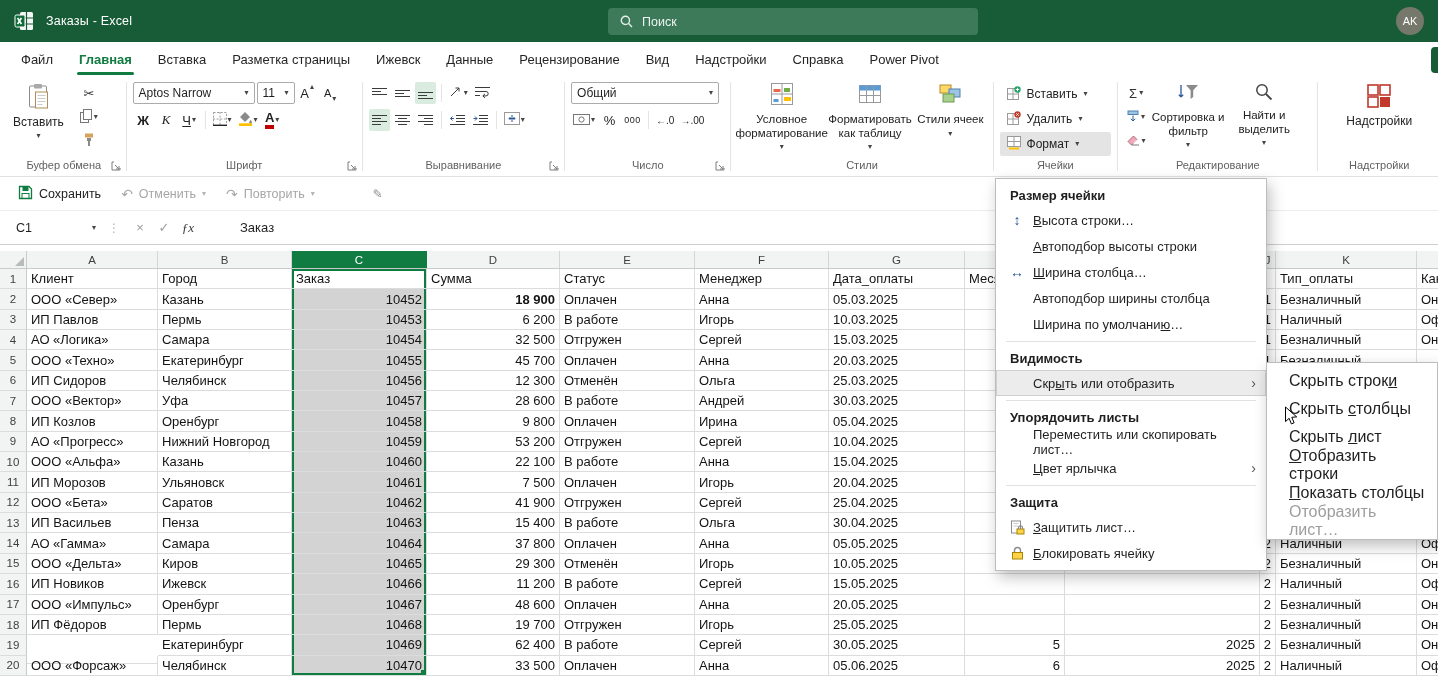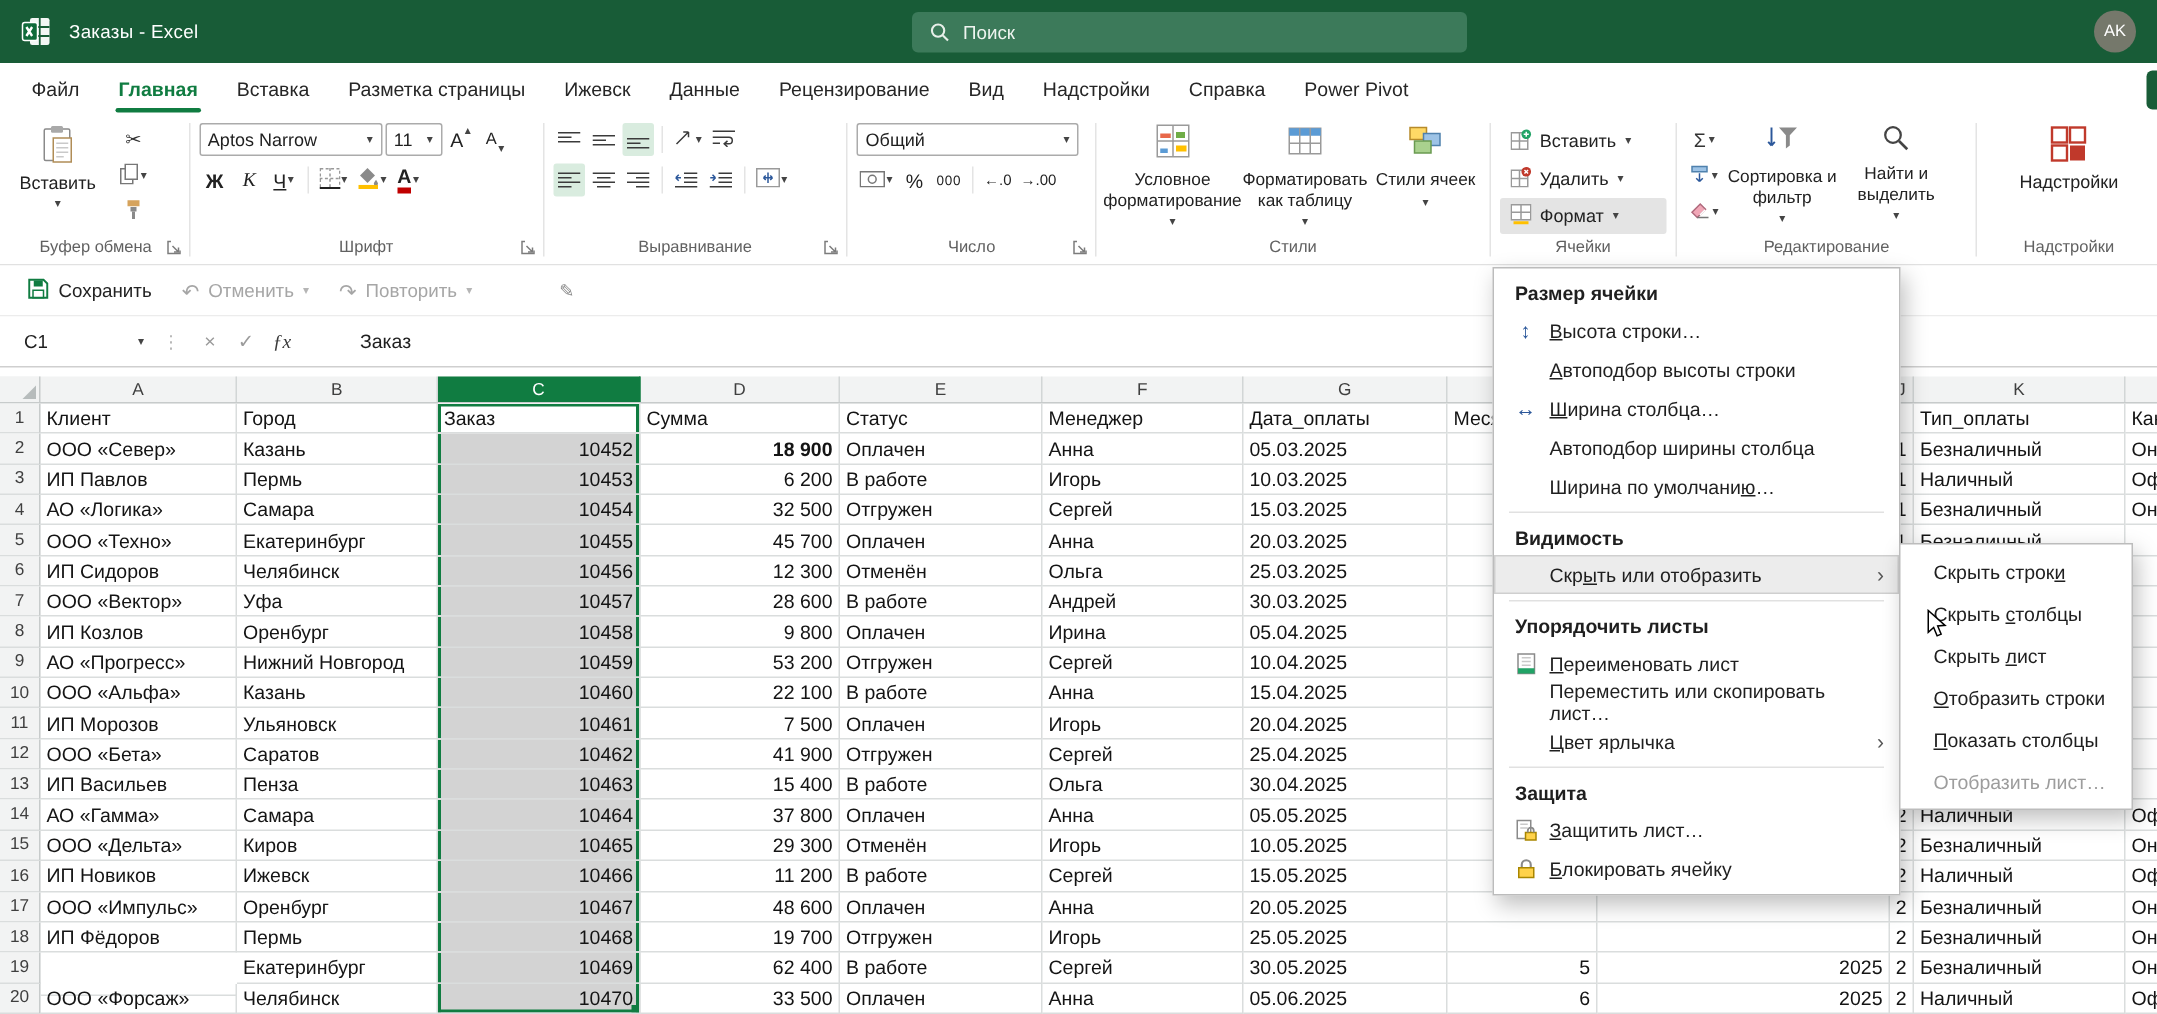--- a/index.html
+++ b/index.html
@@ -77,21 +77,21 @@
 
 .menu{position:absolute;left:995px;top:178px;width:272px;background:#fff;border:1px solid #bcbcbc;box-shadow:3px 6px 14px rgba(0,0,0,.25);padding:4px 0;z-index:40;font-size:13px;color:#1f1f1f}
 .menu-header{font-weight:700;padding:0 14px;height:24px;display:flex;align-items:center}
 .menu-item{height:26px;display:flex;align-items:center;padding:0 10px 0 12px;gap:7px;cursor:default}
 .menu-item .mi-ic{width:18px;flex:none;display:flex;align-items:center;justify-content:center}
 .menu-item.hl{background:#ececec;box-shadow:inset 0 0 0 1px #cfcfcf}
 .menu-item.disabled{color:#9d9d9d}
 .menu-sep{height:1px;background:#e1e1e1;margin:4px 10px}
 .chev{margin-left:auto;color:#555;font-size:14px}
 .mi-ar{color:#2b579a;font-size:14px}
-.submenu{position:absolute;left:1266px;top:362px;width:156px;background:#fff;border:1px solid #bcbcbc;box-shadow:3px 6px 14px rgba(0,0,0,.25);padding:4px 0;z-index:50;font-size:13px;color:#1f1f1f}
+.submenu{position:absolute;left:1266px;top:362px;width:172px;background:#fff;border:1px solid #bcbcbc;box-shadow:3px 6px 14px rgba(0,0,0,.25);padding:4px 0;z-index:50;font-size:16px;color:#1f1f1f}
 .submenu .menu-item{height:28px;padding:0 10px 0 22px}
 .cursor{position:absolute;left:1284px;top:406px;z-index:100;pointer-events:none}
 u{text-decoration:underline}
 </style>
 </head>
 <body>
 
 <div class="app">
 
   <div class="titlebar">
@@ -862,30 +862,20 @@
       <div class="menu-sep"></div>
       <div class="menu-header">Видимость</div>
       <div class="menu-item hl">
         <span class="mi-ic"></span>
         <span>Скр<u>ы</u>ть или отобразить</span>
         <span class="chev">›</span>
       </div>
       <div class="menu-sep"></div>
       <div class="menu-header">Упорядочить листы</div>
       <div class="menu-item">
-        <span class="mi-ic">
-          <svg width="15" height="15" viewBox="0 0 15 15">
-            <rect x="2" y="1" width="11" height="13" fill="#fff" stroke="#8a8a8a"></rect>
-            <rect x="2" y="10.5" width="11" height="3.5" fill="#21a366"></rect>
-            <path d="M4.5 3.5h6M4.5 6h6M4.5 8.5h6" stroke="#c9c9c9"></path>
-          </svg>
-        </span>
-        <span><u>П</u>ереименовать лист</span>
-      </div>
-      <div class="menu-item">
         <span class="mi-ic"></span>
         <span>Переместить или скопировать лист…</span>
       </div>
       <div class="menu-item">
         <span class="mi-ic"></span>
         <span><u>Ц</u>вет ярлычка</span>
         <span class="chev">›</span>
       </div>
       <div class="menu-sep"></div>
       <div class="menu-header">Защита</div>

